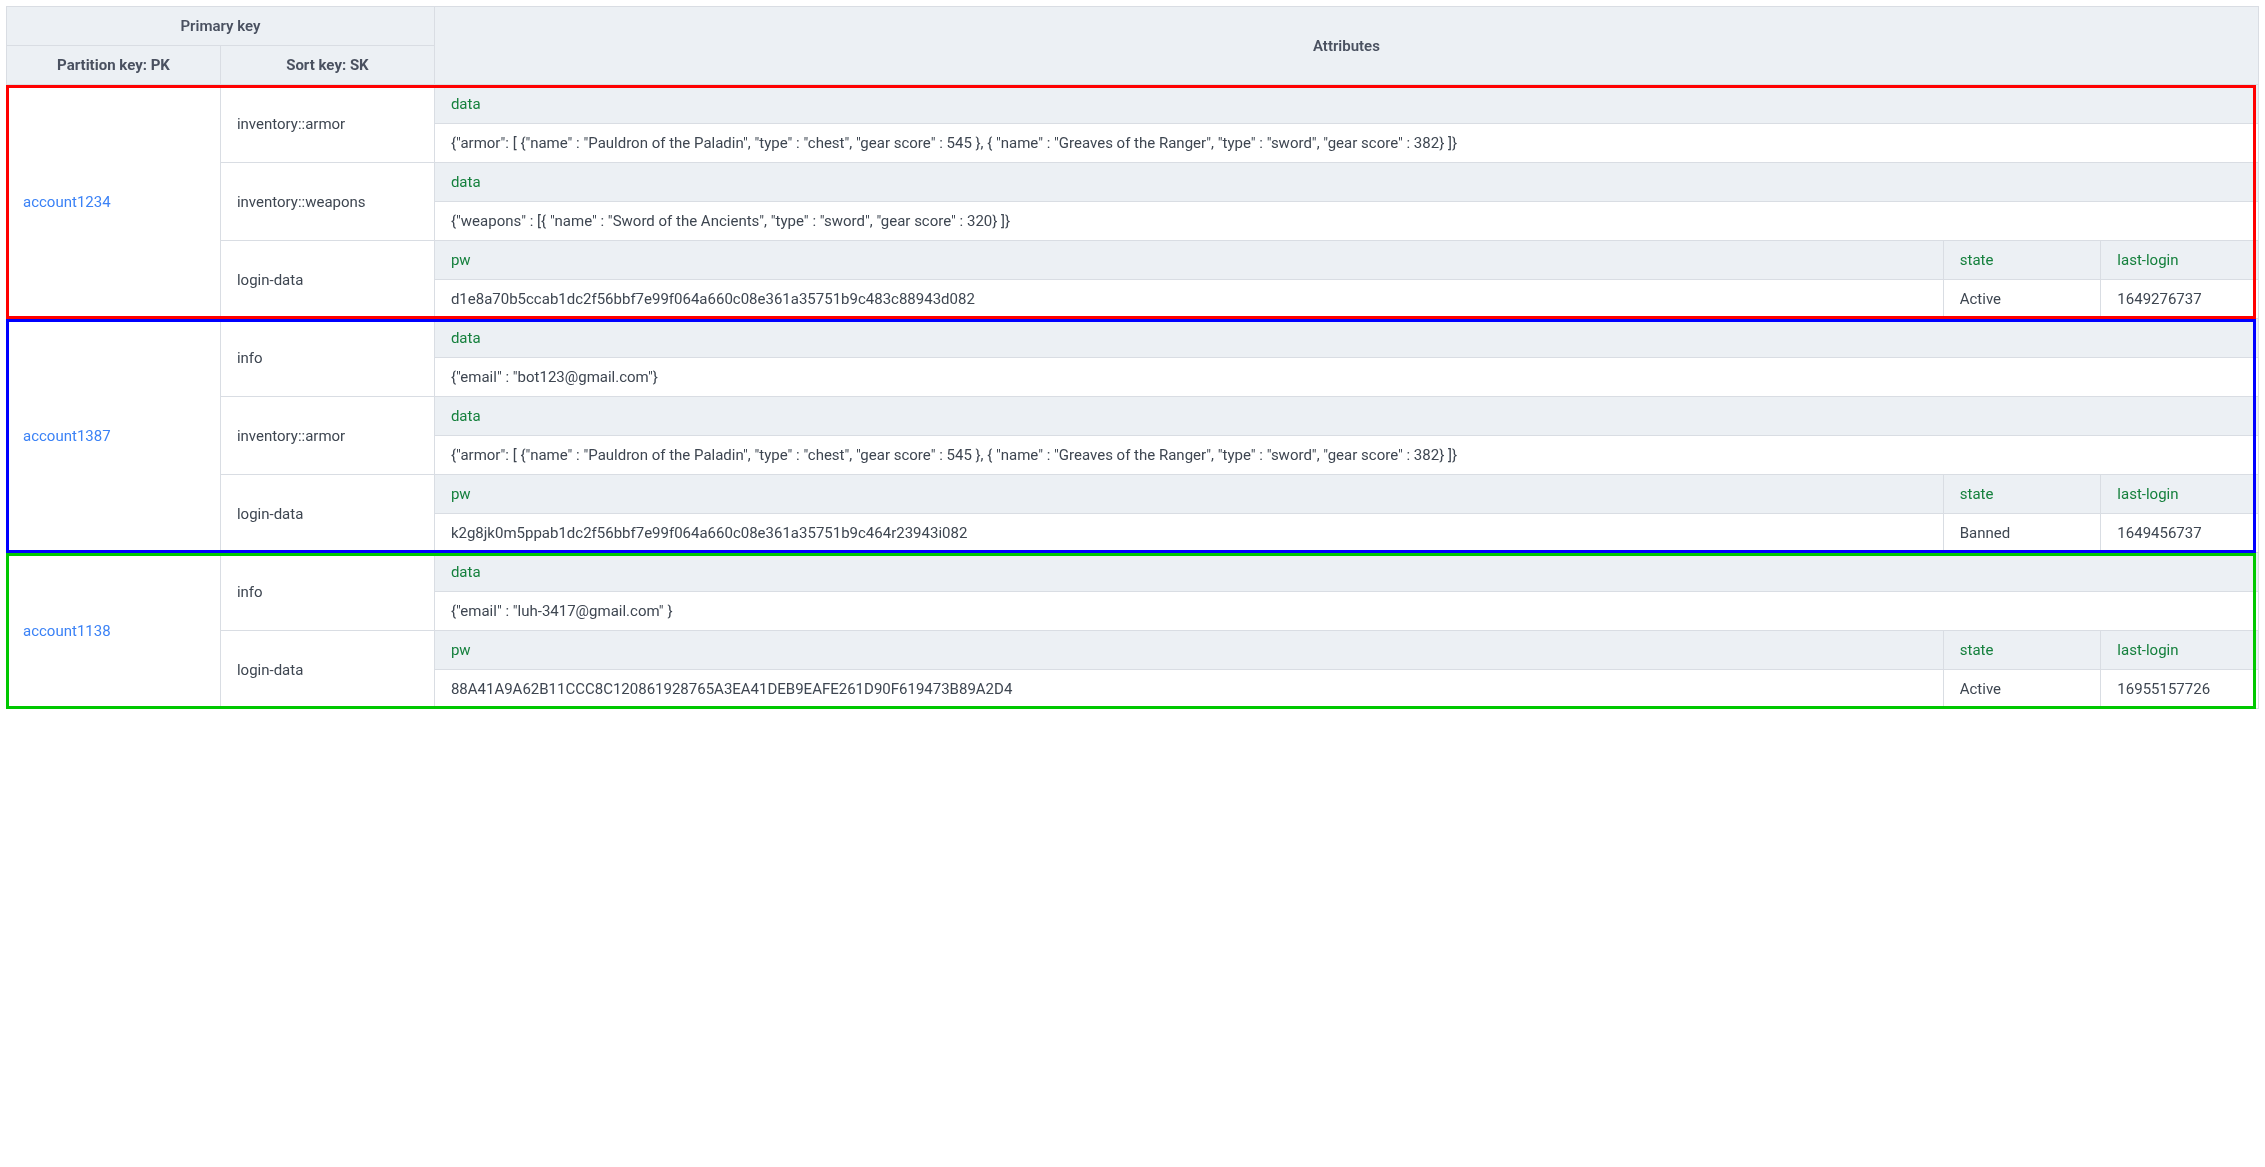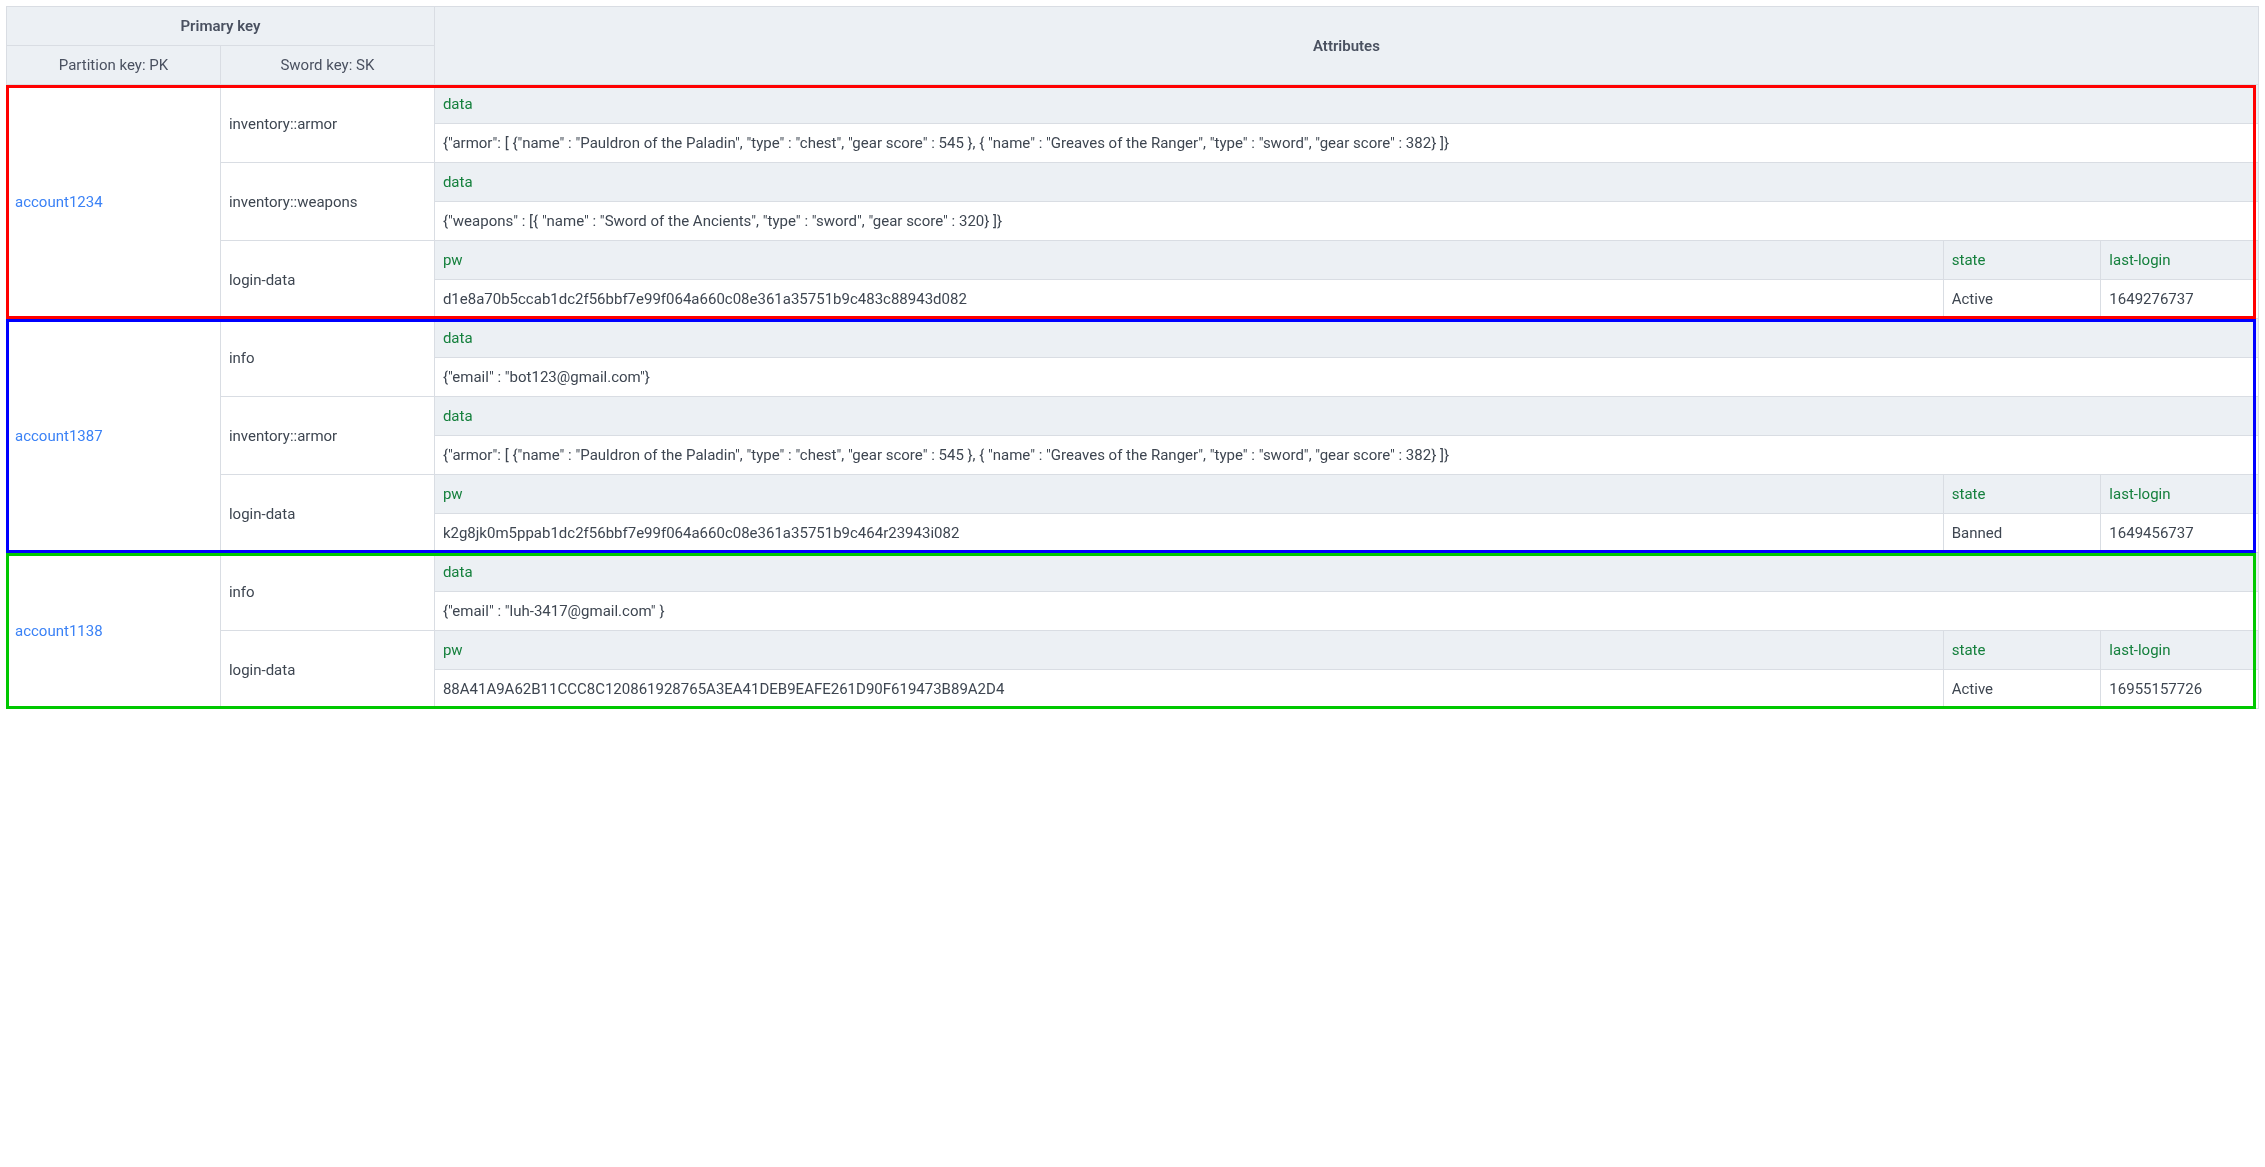--- a/index.html
+++ b/index.html
@@ -10,35 +10,35 @@
     color: #3e4651;
     background: #fff;
     padding: 6px;
   }
   table {
     border-collapse: collapse;
     width: 100%;
   }
   td, th {
     border: 1px solid #d9dde3;
-    padding: 10px 8px;
+    padding: 10px 16px;
     vertical-align: middle;
     text-align: left;
     font-weight: 400;
   }
   .hdr {
     background: #ecf0f4;
     color: #4a5160;
     font-weight: 600;
     text-align: center;
   }
   .hdr-sub {
     background: #ecf0f4;
     color: #4a5160;
-    font-weight: 400;
+    font-weight: 700;
     text-align: center;
   }
   .attr-label {
     background: #ecf0f4;
     color: #15803d;
   }
   .pk-cell {
     background: #fff;
     color: #3b82f6;
   }
@@ -71,21 +71,21 @@
       <col style="width:7%">
       <col style="width:7%">
     </colgroup>
     <thead>
       <tr>
         <th class="hdr" colspan="2">Primary key</th>
         <th class="hdr" colspan="3" rowspan="2">Attributes</th>
       </tr>
       <tr>
         <th class="hdr-sub">Partition key: PK</th>
-        <th class="hdr-sub">Sword key: SK</th>
+        <th class="hdr-sub">Sort key: SK</th>
       </tr>
     </thead>
     <tbody id="tbody">
         <tr>
           <td class="pk-cell" rowspan="6">account1234</td>
           <td class="sk-cell" rowspan="2">inventory::armor</td>
           <td class="attr-label" colspan="3">data</td>
         </tr>
         <tr>
           <td class="data-cell" colspan="3">{"armor": [ {"name" : "Pauldron of the Paladin", "type" : "chest", "gear score" : 545 }, { "name" : "Greaves of the Ranger", "type" : "sword", "gear score" : 382} ]}</td>

